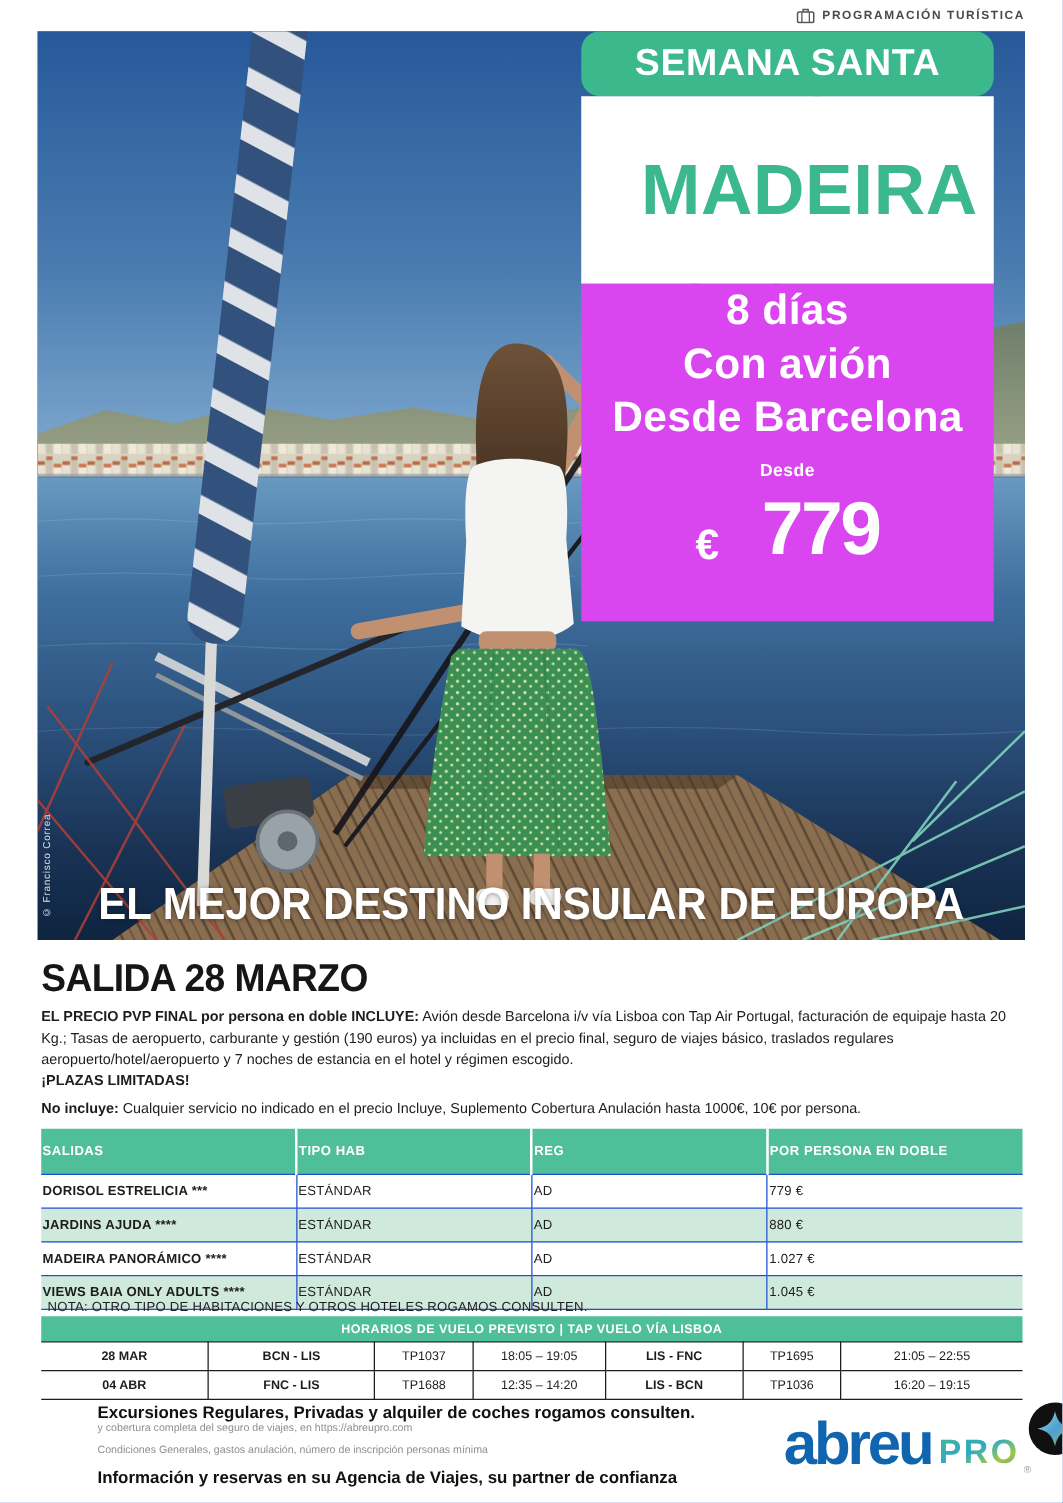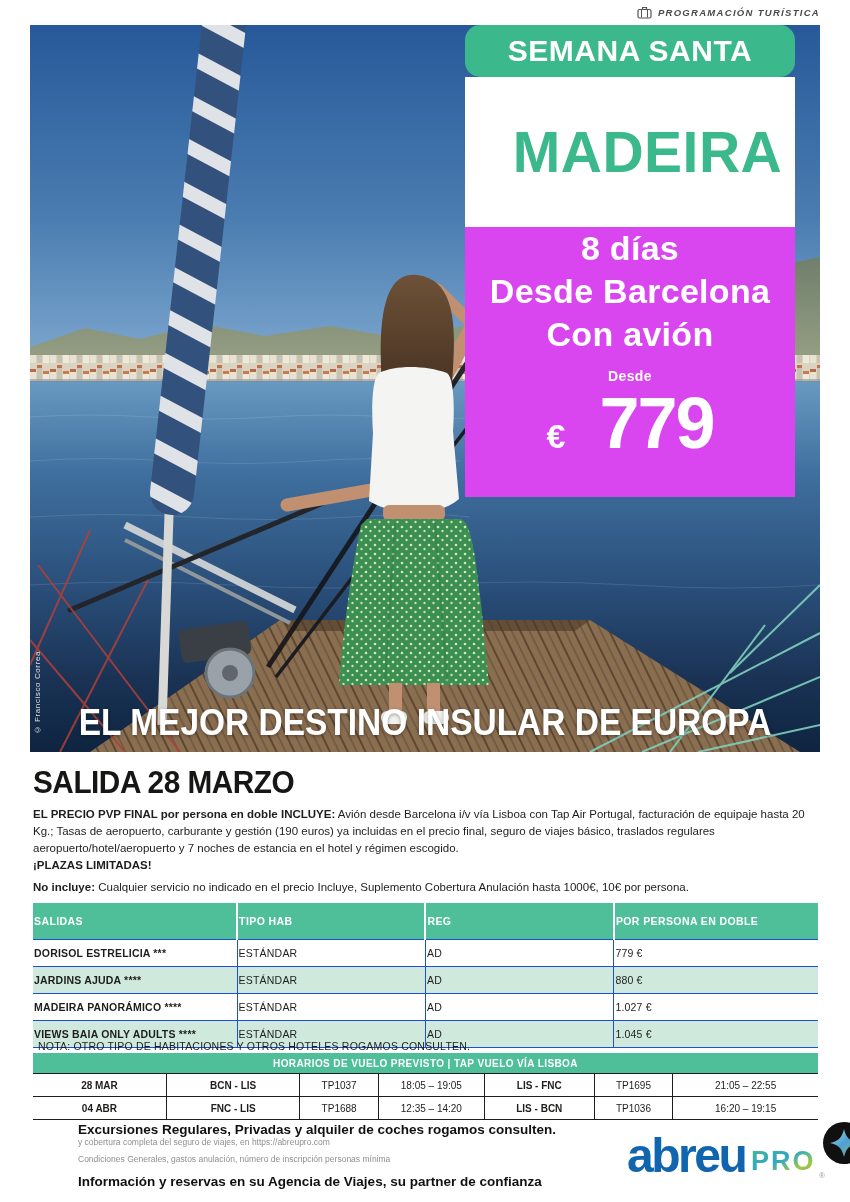--- a/index.html
+++ b/index.html
@@ -1,21 +1,21 @@
 <!DOCTYPE html>
 <html><head>
 <meta charset="utf-8">
 <style>
   html,body{margin:0;padding:0;background:#ffffff;}
   .page{position:relative;width:850px;height:1202px;background:#ffffff;overflow:hidden;
         font-family:"Liberation Sans",sans-serif;color:#1d1d1b;}
 
   
   .top-note{position:absolute;top:6px;right:30px;display:flex;align-items:center;gap:6px;
-            font-size:9.5px;letter-spacing:1.3px;color:#4a4a4a;font-weight:600;font-style:italic;}
+            font-size:9.5px;letter-spacing:1.3px;color:#4a4a4a;font-weight:600;}
 
   
   .hero{position:absolute;top:25px;left:30px;width:790px;height:727px;overflow:hidden;background:#2b5f9e;}
   .scene{position:absolute;top:0;left:0;}
   .credit{position:absolute;left:3px;bottom:18px;writing-mode:vertical-rl;transform:rotate(180deg);
           font-size:8px;color:rgba(255,255,255,.85);letter-spacing:.6px;}
   .tagline{position:absolute;bottom:8px;left:0;width:100%;text-align:center;color:#ffffff;
            font-size:36px;font-weight:bold;letter-spacing:0;transform:scaleX(.93);
            text-shadow:0 1px 4px rgba(0,0,0,.35);white-space:nowrap;}
 
@@ -23,21 +23,21 @@
   .offer{position:absolute;top:0;left:435px;width:330px;}
   .offer-banner{height:52px;background:#3BB88C;display:flex;align-items:center;justify-content:center;
                 color:#fff;font-size:30px;font-weight:800;letter-spacing:.5px;border-radius:15px;}
   .offer-dest{height:150px;background:#ffffff;display:flex;align-items:center;justify-content:center;
               color:#3BB88C;font-size:57px;font-weight:800;letter-spacing:.5px;padding-left:35px;}
   .offer-green{height:270px;background:#d946ef;color:#ffffff;text-align:center;box-sizing:border-box;}
   .offer-line{font-size:34px;font-weight:800;line-height:43px;letter-spacing:.3px;}
   .offer-from{font-size:14px;font-weight:600;margin-top:12px;letter-spacing:.4px;}
   .offer-price{display:flex;align-items:flex-end;justify-content:center;margin-top:-4px;}
   .offer-cur{font-size:34px;font-weight:600;margin:0 6px 10px 0;}
-  .offer-num{font-size:72px;font-weight:800;line-height:86px;letter-spacing:-2px;margin-left:28px;}
+  .offer-num{font-size:60px;font-weight:800;line-height:86px;letter-spacing:-2px;margin-left:28px;}
 
   
   .salida{position:absolute;top:765px;left:33px;margin:0;font-size:31px;font-weight:800;
           color:#161615;letter-spacing:-.5px;transform:scaleX(.96);transform-origin:left;white-space:nowrap;}
   .intro{position:absolute;top:806px;left:33px;width:786px;font-size:11.5px;line-height:17px;}
   .intro p{margin:0;}
   .noinc{position:absolute;top:879px;left:33px;width:786px;font-size:11.5px;line-height:17px;}
 
   
   .t1{position:absolute;top:903px;left:33px;width:785px;border-collapse:collapse;font-size:10.5px;table-layout:fixed;}
@@ -205,22 +205,22 @@
       </g>
     </svg>
 
     <div class="credit">© Francisco Correa</div>
 
     <div class="offer">
       <div class="offer-banner">SEMANA SANTA</div>
       <div class="offer-dest">MADEIRA</div>
       <div class="offer-green">
         <div class="offer-line">8 días</div>
+        <div class="offer-line">Con avión</div>
         <div class="offer-line">Desde Barcelona</div>
-        <div class="offer-line">Con avión</div>
         <div class="offer-from">Desde</div>
         <div class="offer-price">
           <span class="offer-cur">€</span>
           <span class="offer-num">779</span>
         </div>
       </div>
     </div>
 
     <div class="tagline">EL MEJOR DESTINO INSULAR DE EUROPA</div>
   </div>

